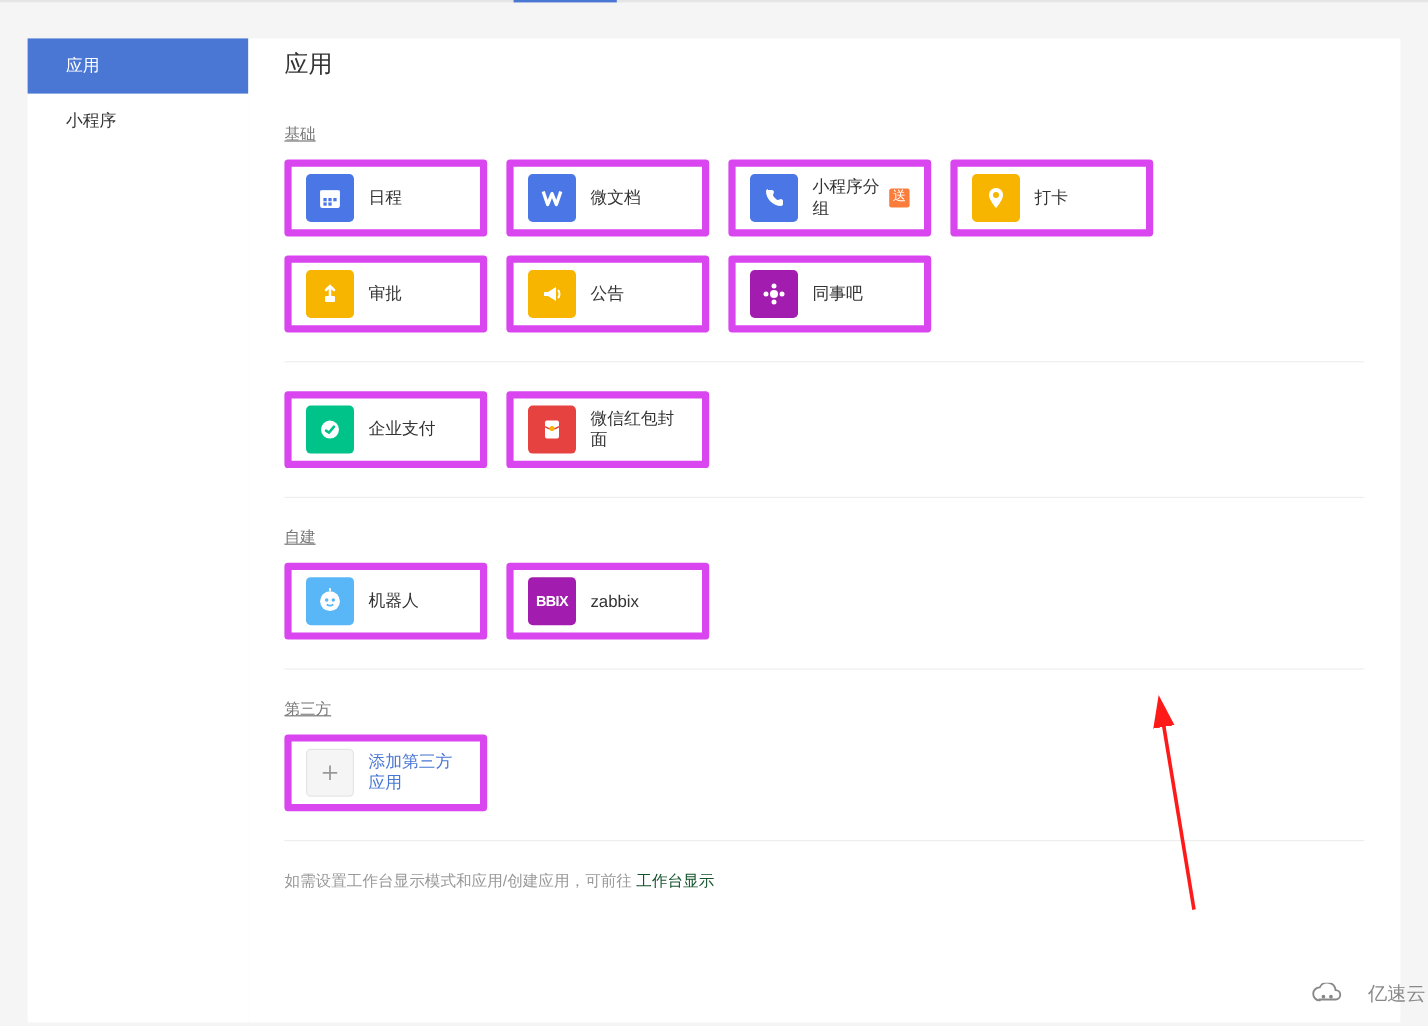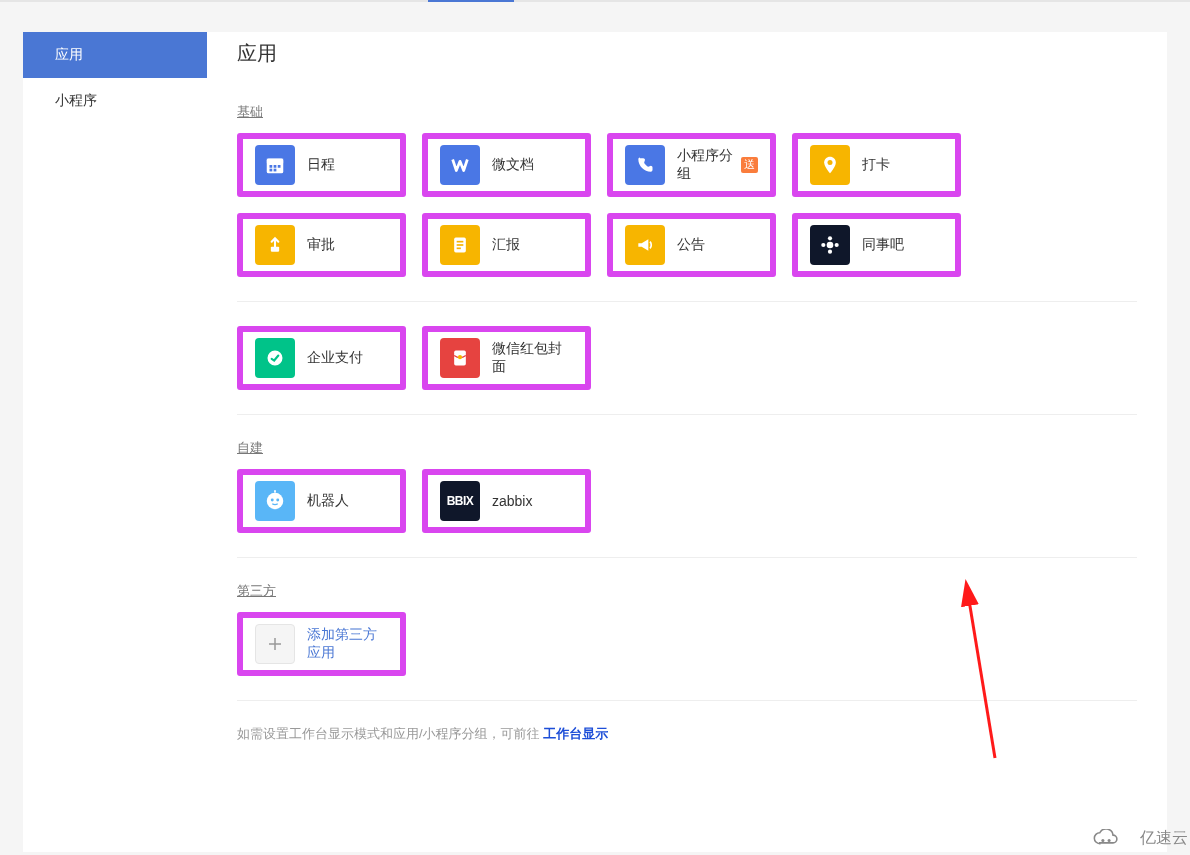--- a/index.html
+++ b/index.html
@@ -89,21 +89,21 @@
     display: flex;
     align-items: center;
     justify-content: center;
     flex-shrink: 0;
     margin-right: 12px;
   }
   .icon-box svg { display: block; }
   .bg-blue    { background: #4a77e5; }
   .bg-orange  { background: #f7b500; }
   .bg-green   { background: #00c389; }
-  .bg-red     { background: #0f172a; }
+  .bg-red     { background: #a21caf; }
   .bg-redpk   { background: #e64340; }
   .bg-lblue   { background: #59b6f7; }
   .bg-gray    { background: #f5f5f5; border: 1px solid #e5e5e5; }
   .card-label {
     font-size: 14px;
     color: #333;
     display: flex;
     align-items: center;
     gap: 6px;
   }
@@ -121,35 +121,34 @@
     border: none;
     border-top: 1px solid #eee;
     margin: 24px 0;
   }
   .footer-note {
     font-size: 13px;
     color: #999;
     margin-top: 8px;
   }
   .footer-note a {
-    color: #1d4ed8;
+    color: #14532d;
     text-decoration: none;
     cursor: pointer;
-    font-weight: bold;
   }
   .arrow {
     position: absolute;
     left: 748px;
     top: 546px;
     pointer-events: none;
   }
   .watermark {
     position: fixed;
     right: 2px;
-    bottom: 6px;
+    bottom: 16px;
     display: flex;
     align-items: center;
     gap: 20px;
     color: #888;
     font-size: 16px;
     font-weight: 500;
   }
   .watermark svg { display:block; }
   .bbix {
     font-size: 12px;
@@ -235,31 +234,20 @@
         <div class="card">
           <div class="icon-box bg-orange">
             <svg width="20" height="20" viewBox="0 0 24 24" fill="#fff">
                 <rect x="7" y="14" width="10" height="6" rx="1"></rect>
                 <path d="M12 4 L12 14 M8 8 L12 4 L16 8" stroke="#fff" stroke-width="2.5" fill="none" stroke-linecap="round"></path>
               </svg>
           </div>
           <span class="card-label">审批</span>
         </div>
 
-        <div class="card">
-          <div class="icon-box bg-orange">
-            <svg width="20" height="20" viewBox="0 0 24 24" fill="#fff">
-                <rect x="5" y="3" width="14" height="18" rx="2"></rect>
-                <rect x="8" y="7" width="8" height="2" fill="#f7b500"></rect>
-                <rect x="8" y="11" width="8" height="2" fill="#f7b500"></rect>
-                <rect x="8" y="15" width="5" height="2" fill="#f7b500"></rect>
-              </svg>
-          </div>
-          <span class="card-label">汇报</span>
-        </div>
 
         <div class="card">
           <div class="icon-box bg-orange">
             <svg width="20" height="20" viewBox="0 0 24 24" fill="#fff">
                 <path d="M4 10v4h4l8 5V5l-8 5H4z"></path>
                 <path d="M18 8c1 1 1.5 2.5 1.5 4s-.5 3-1.5 4" stroke="#fff" stroke-width="2" fill="none"></path>
               </svg>
           </div>
           <span class="card-label">公告</span>
         </div>
@@ -342,21 +330,21 @@
                 <line x1="4" y1="12" x2="20" y2="12"></line>
               </svg>
           </div>
           <span class="card-label plus-label">添加第三方应用</span>
         </div>
       </div>
 
       <hr class="divider">
 
       <div class="footer-note">
-        <span>如需设置工作台显示模式和应用/小程序分组，可前往 </span><a>工作台显示</a>
+        <span>如需设置工作台显示模式和应用/创建应用，可前往 </span><a>工作台显示</a>
       </div>
 
       <svg class="arrow" width="60" height="190">
         <defs>
           <marker id="ah" markerWidth="12" markerHeight="12" refX="6" refY="3" orient="auto">
             <path d="M0,0 L0,6 L9,3 z" fill="#ff1a1a"></path>
           </marker>
         </defs>
         <line x1="40" y1="180" x2="12" y2="10" stroke="#ff1a1a" stroke-width="3" marker-end="url(#ah)"></line>
       </svg>

